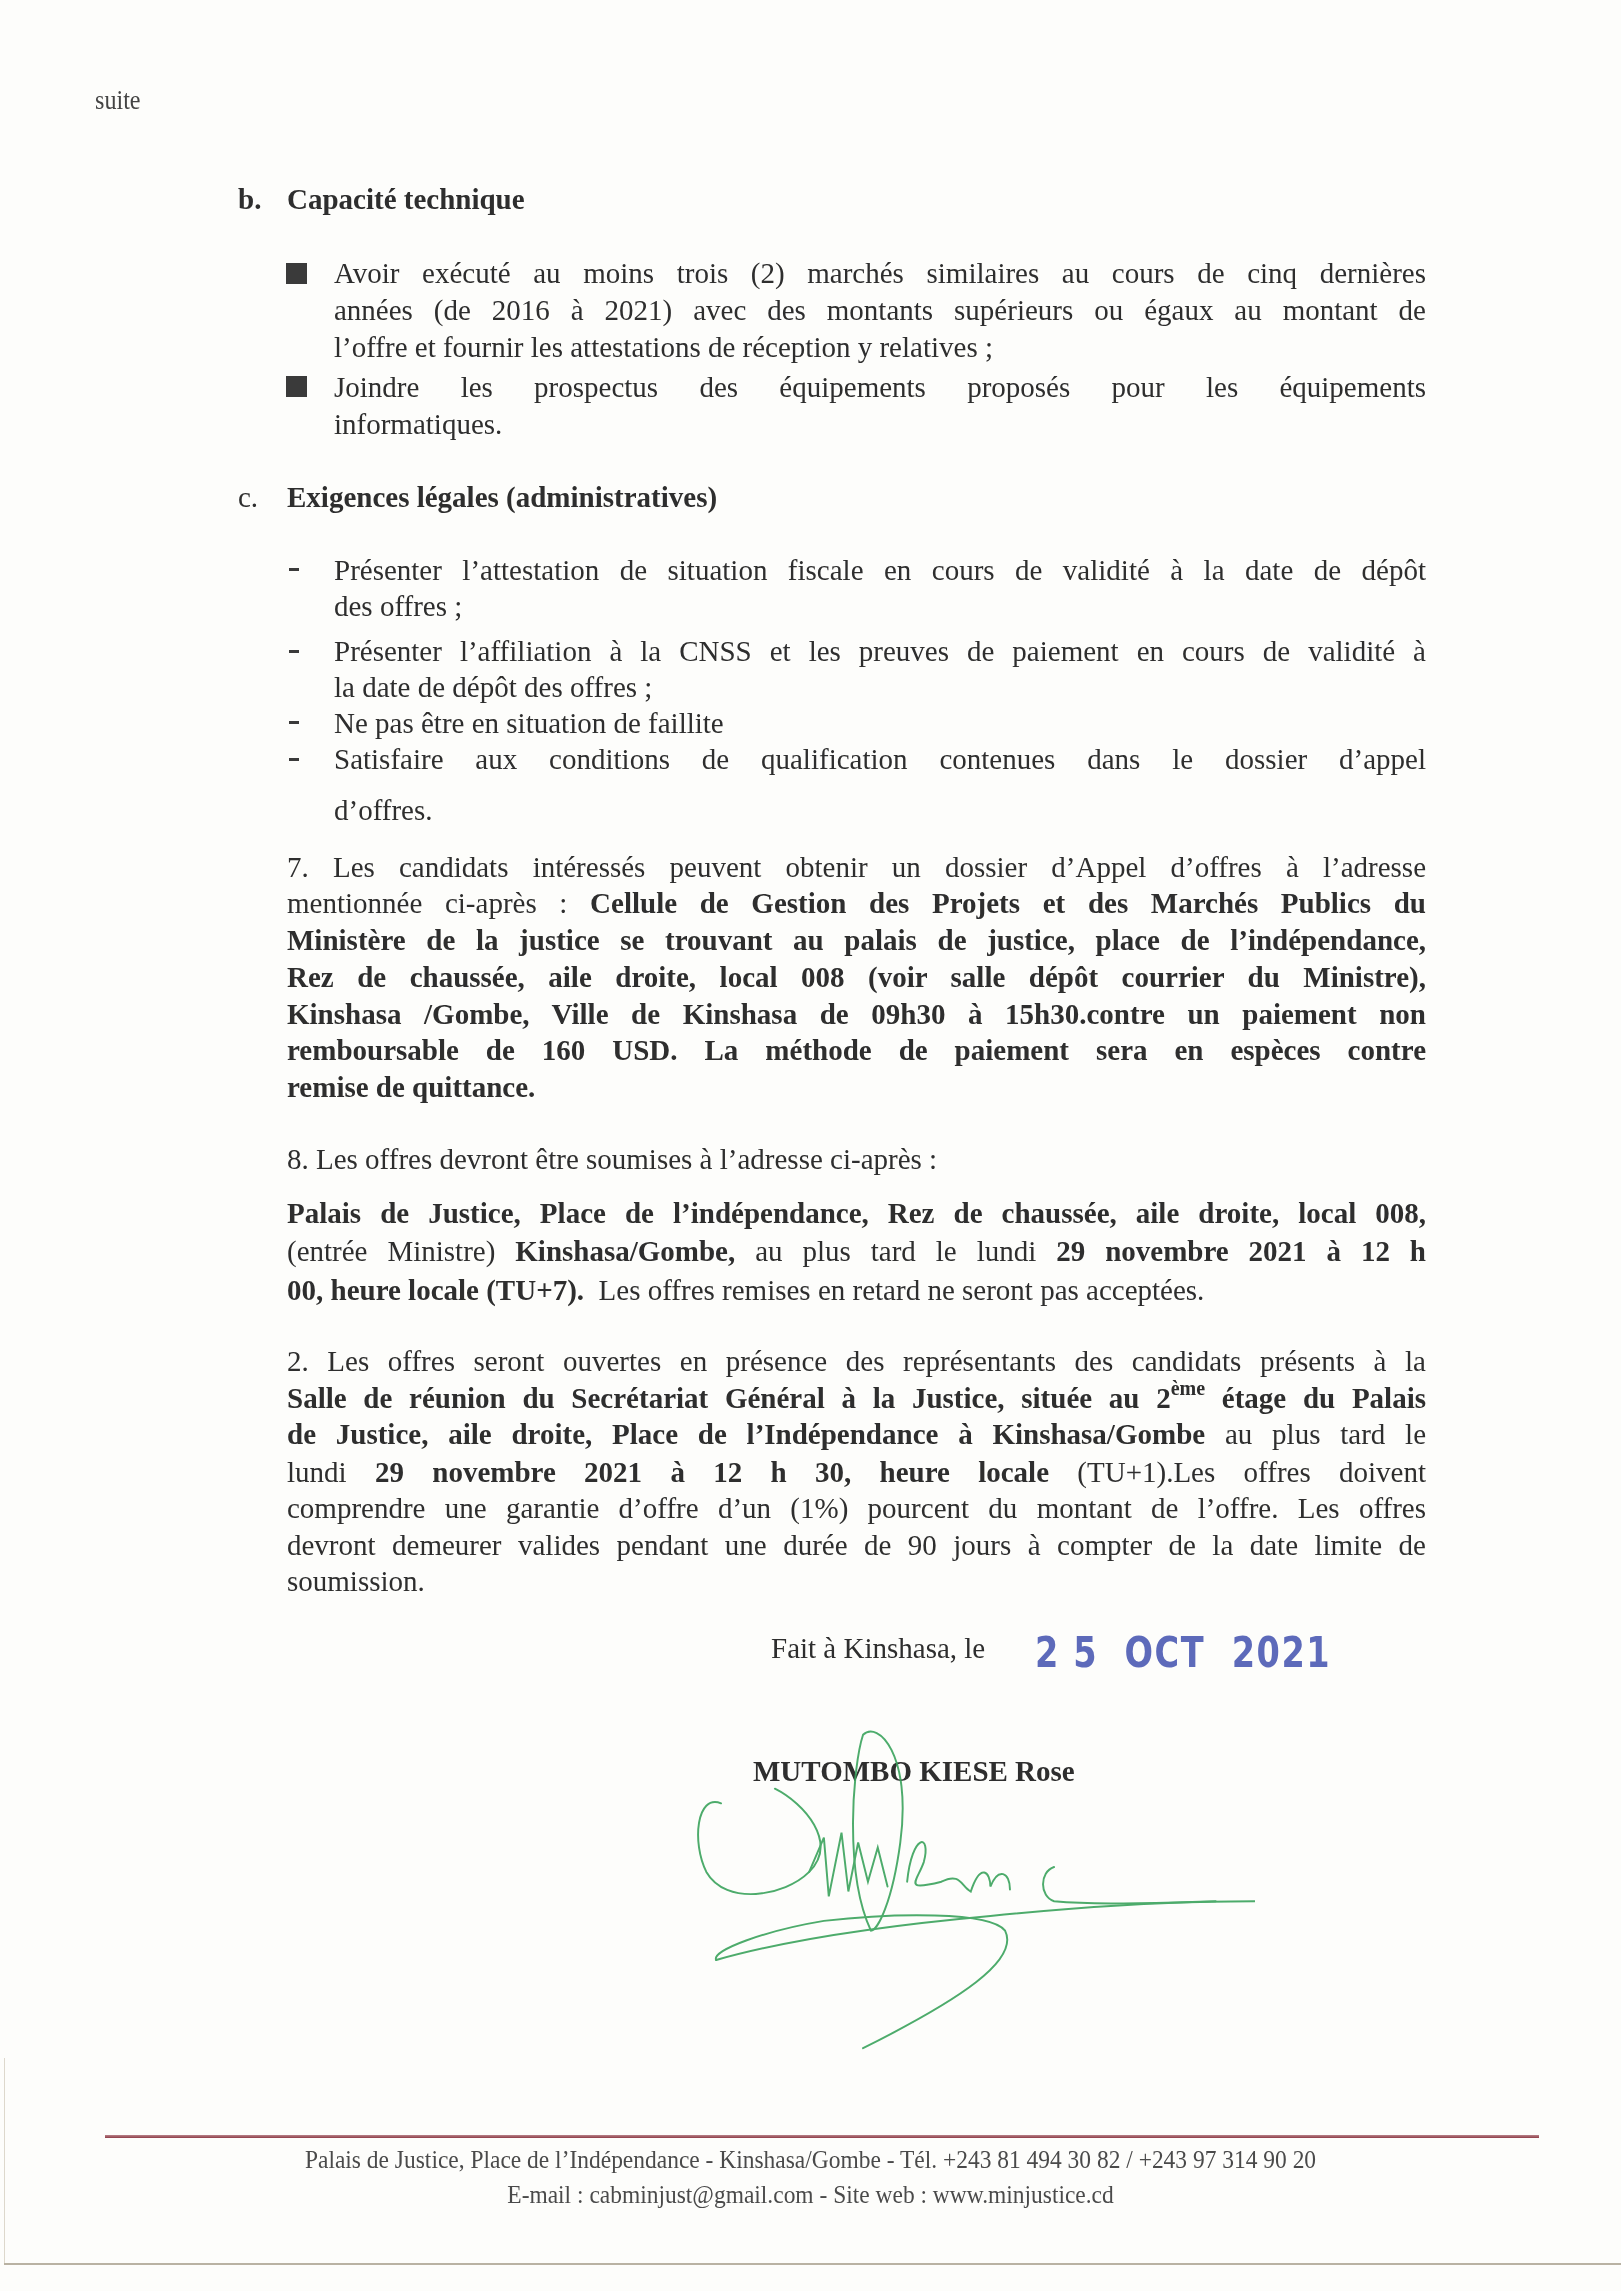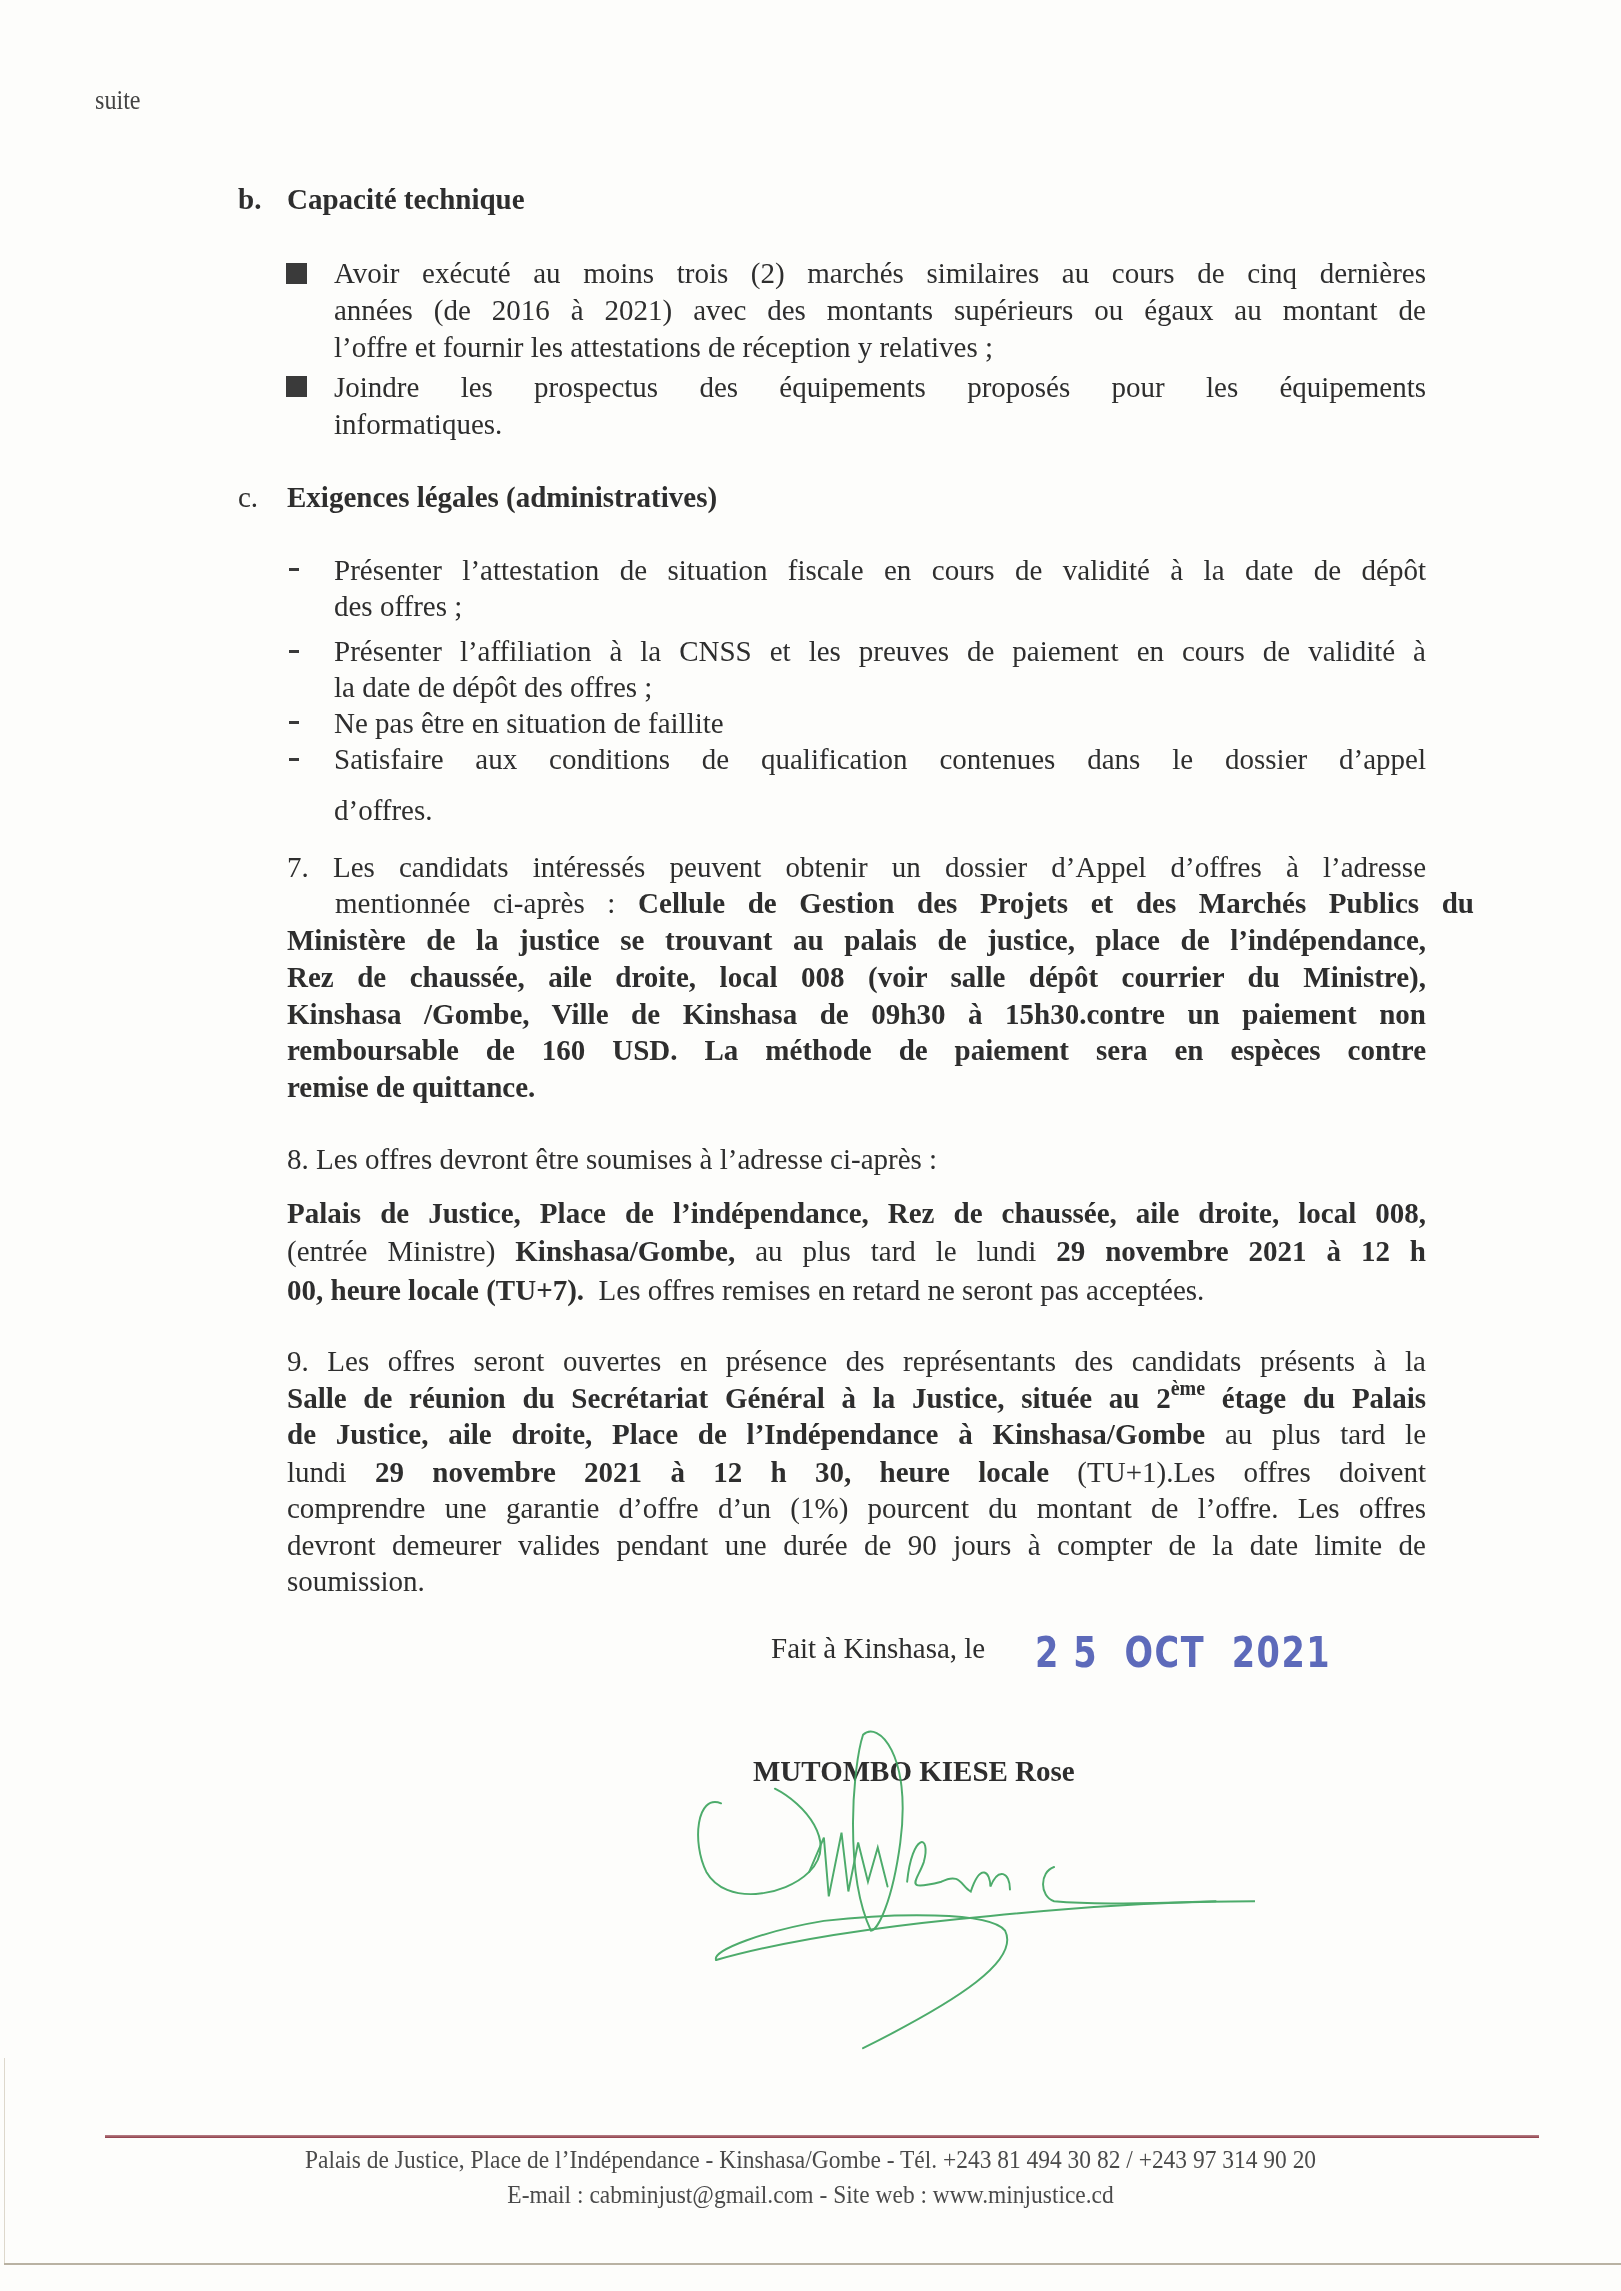--- a/index.html
+++ b/index.html
@@ -61,37 +61,37 @@
 
 <span class="marker-dash" style="left:289px; top:721px;"></span>
 <div class="line" style="left:334px; top:705px;">Ne pas être en situation de faillite</div>
 
 <span class="marker-dash" style="left:289px; top:758px;"></span>
 <div class="line just" style="left:334px; width:1092px; top:741px;">Satisfaire aux conditions de qualification contenues dans le dossier d’appel</div>
 <div class="line" style="left:334px; top:777px;margin-top:15px;">d’offres.</div>
 
 <div>
   <div class="line just" style="left:287px; width:1139px; top:849px;">7. Les candidats intéressés peuvent obtenir un dossier d’Appel d’offres à l’adresse</div>
-  <div class="line just" style="left:287px; width:1139px; top:885px;margin-left:48px;"><span>mentionnée ci-après : </span><span class="b">Cellule de Gestion des Projets et des Marchés Publics du</span></div>
+  <div class="line just" style="left:287px; width:1139px; top:885px;"><span>mentionnée ci-après : </span><span class="b">Cellule de Gestion des Projets et des Marchés Publics du</span></div>
   <div class="line just b" style="left:287px; width:1139px; top:922px;">Ministère de la justice se trouvant au palais de justice, place de l’indépendance,</div>
   <div class="line just b" style="left:287px; width:1139px; top:959px;">Rez de chaussée, aile droite, local 008 (voir salle dépôt courrier du Ministre),</div>
   <div class="line just b" style="left:287px; width:1139px; top:996px;">Kinshasa /Gombe, Ville de Kinshasa de 09h30 à 15h30.contre un paiement non</div>
   <div class="line just b" style="left:287px; width:1139px; top:1032px;">remboursable de 160 USD. La méthode de paiement sera en espèces contre</div>
   <div class="line b" style="left:287px; top:1069px;">remise de quittance.</div>
 </div>
 
 <div>
   <div class="line" style="left:287px; top:1141px;">8. Les offres devront être soumises à l’adresse ci-après :</div>
   <div class="line just b" style="left:287px; width:1139px; top:1195px;">Palais de Justice, Place de l’indépendance, Rez de chaussée, aile droite, local 008,</div>
   <div class="line just" style="left:287px; width:1139px; top:1233px;"><span>(entrée Ministre) </span><span class="b">Kinshasa/Gombe,</span><span> au plus tard le lundi </span><span class="b">29 novembre 2021 à 12 h</span></div>
   <div class="line" style="left:287px; top:1272px;"><span class="b">00, heure locale (TU+7).</span><span style="white-space:pre">  Les offres remises en retard ne seront pas acceptées.</span></div>
 </div>
 
 <div>
-  <div class="line just" style="left:287px; width:1139px; top:1343px;">9. Les offres seront ouvertes en présence des représentants des candidats présents à la</div>
+  <div class="line just" style="left:287px; width:1139px; top:1343px;">2. Les offres seront ouvertes en présence des représentants des candidats présents à la</div>
   <div class="line just b" style="left:287px; width:1139px; top:1380px;"><span>Salle de réunion du Secrétariat Général à la Justice, située au 2</span><sup>ème</sup><span> étage du Palais</span></div>
   <div class="line just" style="left:287px; width:1139px; top:1416px;"><span class="b">de Justice, aile droite, Place de l’Indépendance à Kinshasa/Gombe</span><span> au plus tard le</span></div>
   <div class="line just" style="left:287px; width:1139px; top:1454px;"><span>lundi </span><span class="b">29 novembre 2021 à 12 h 30, heure locale</span><span> (TU+1).Les offres doivent</span></div>
   <div class="line just" style="left:287px; width:1139px; top:1490px;">comprendre une garantie d’offre d’un (1%) pourcent du montant de l’offre. Les offres</div>
   <div class="line just" style="left:287px; width:1139px; top:1527px;">devront demeurer valides pendant une durée de 90 jours à compter de la date limite de</div>
   <div class="line" style="left:287px; top:1563px;">soumission.</div>
 </div>
 
 <div class="line" style="left:771px; top:1630px;">Fait à Kinshasa, le</div>
 <div class="stamp" style="white-space:pre">2 5  OCT  2021</div>

